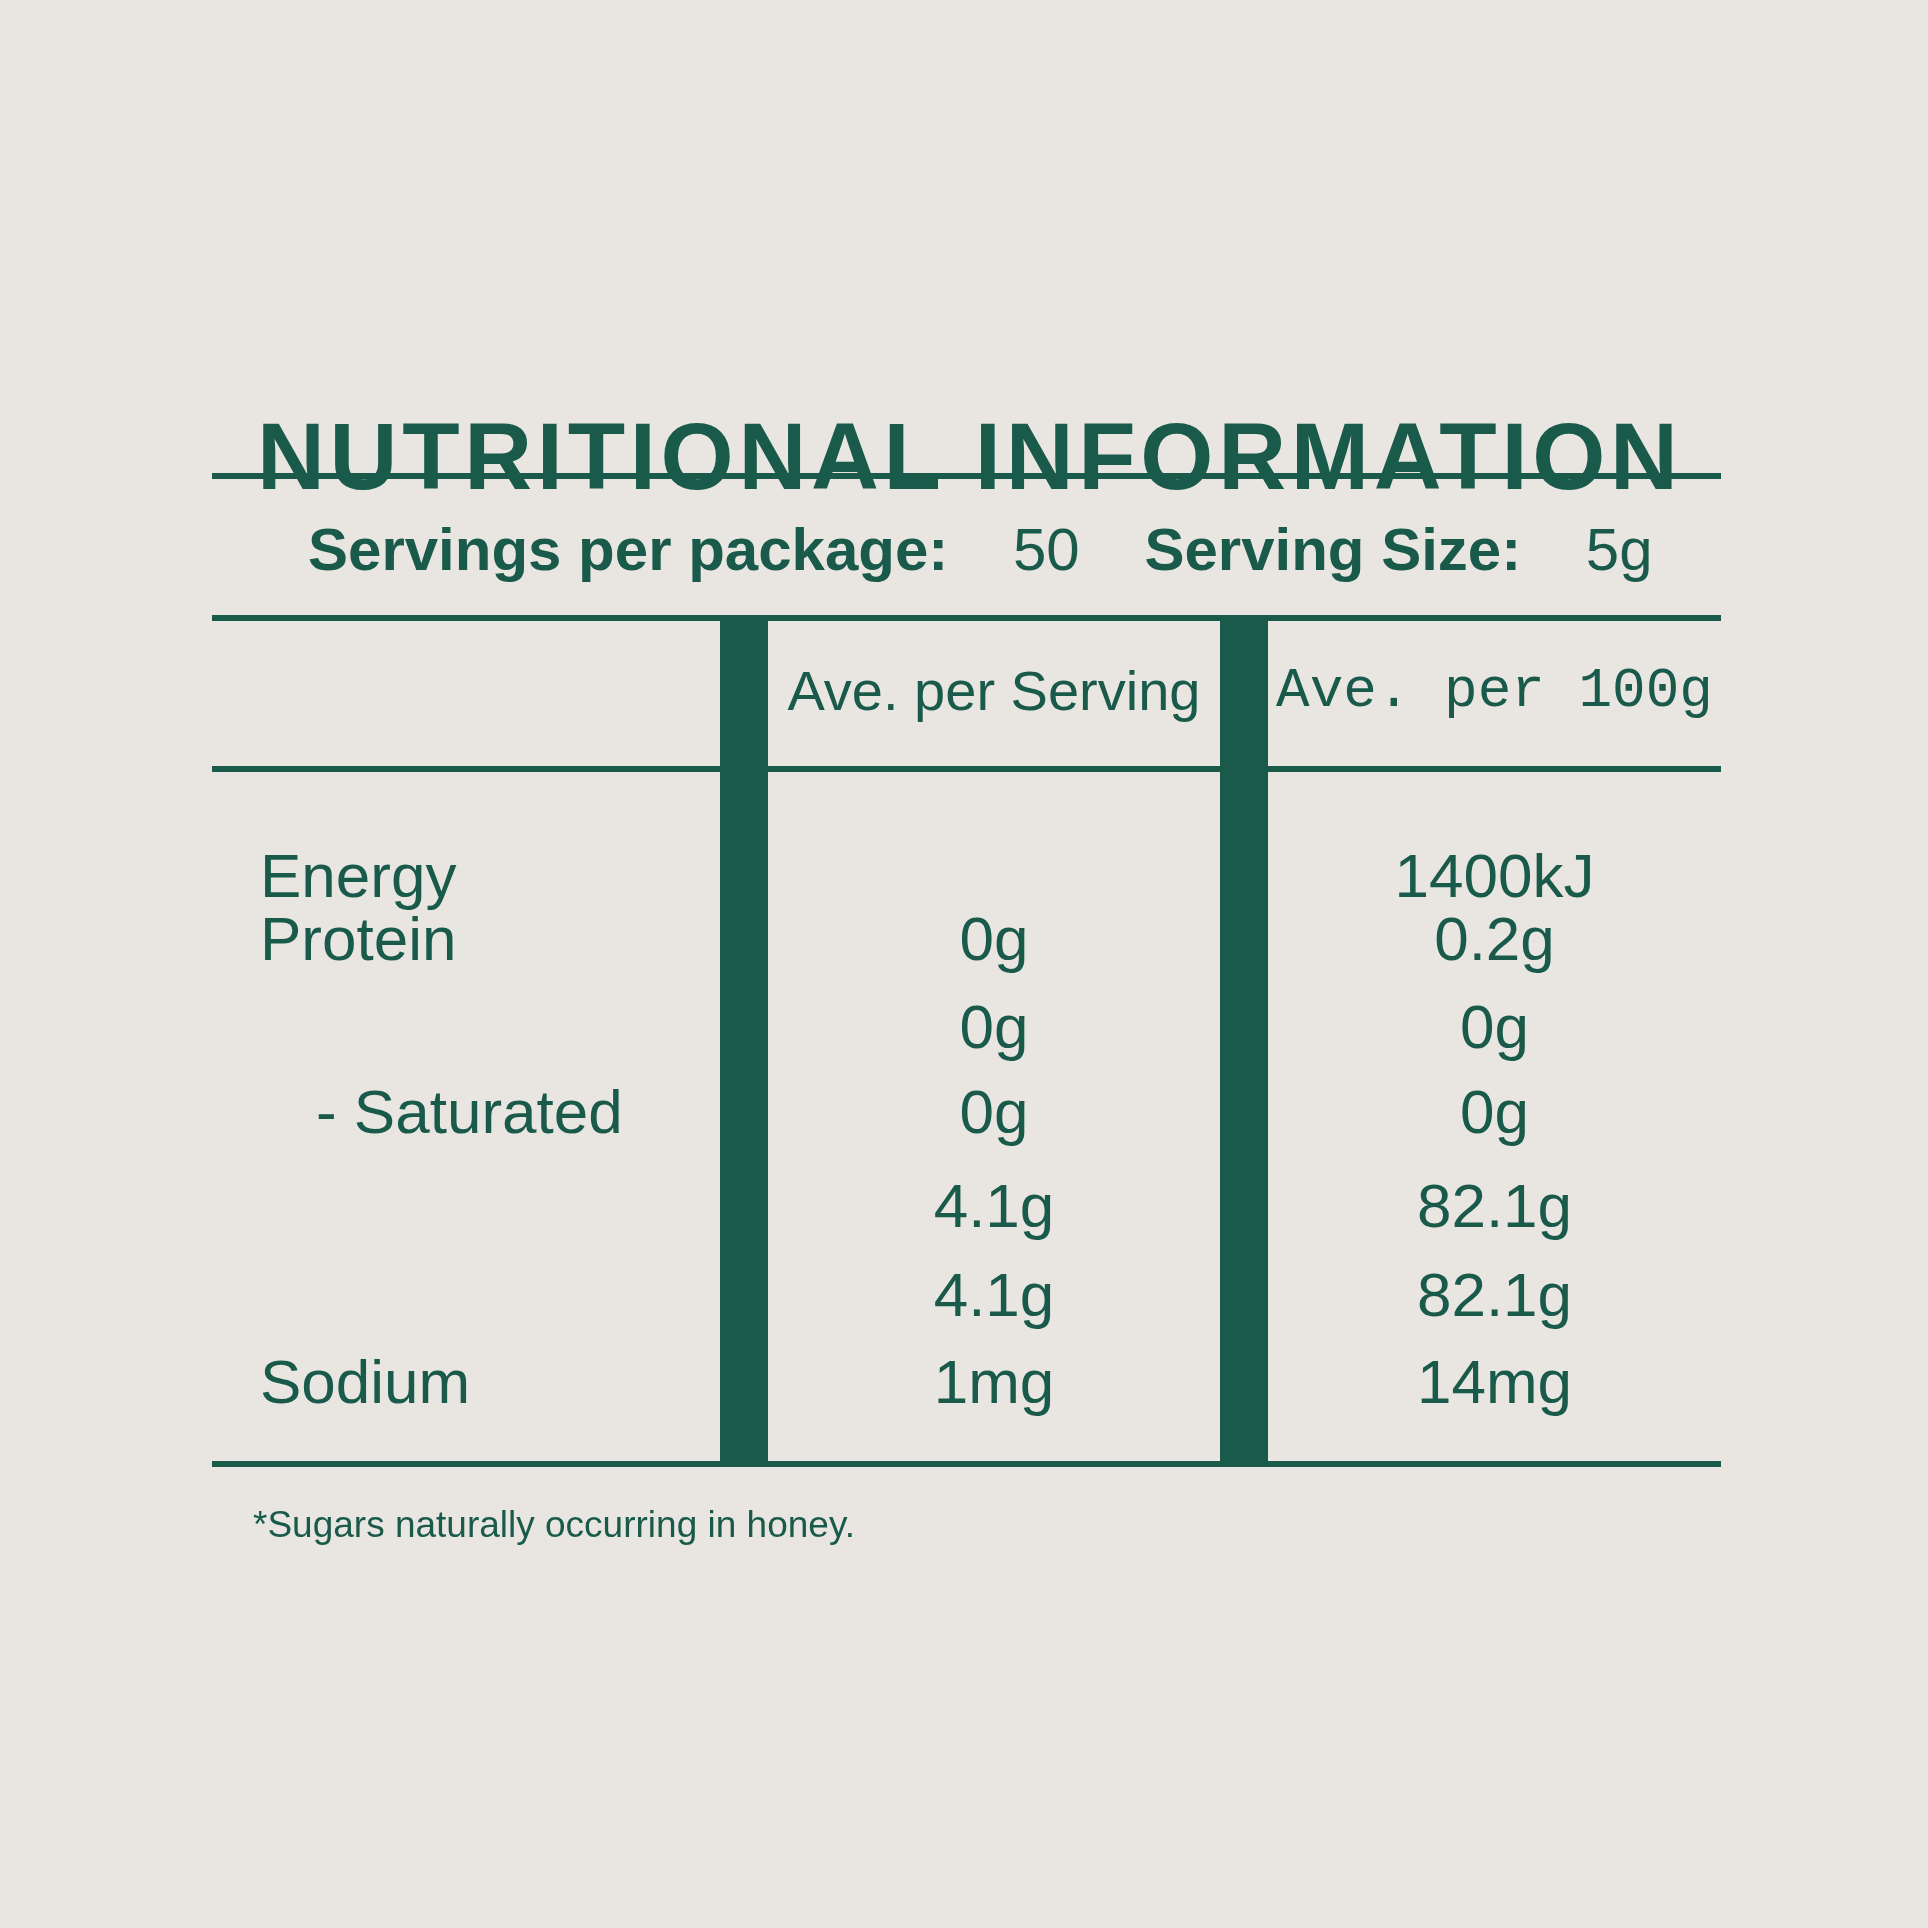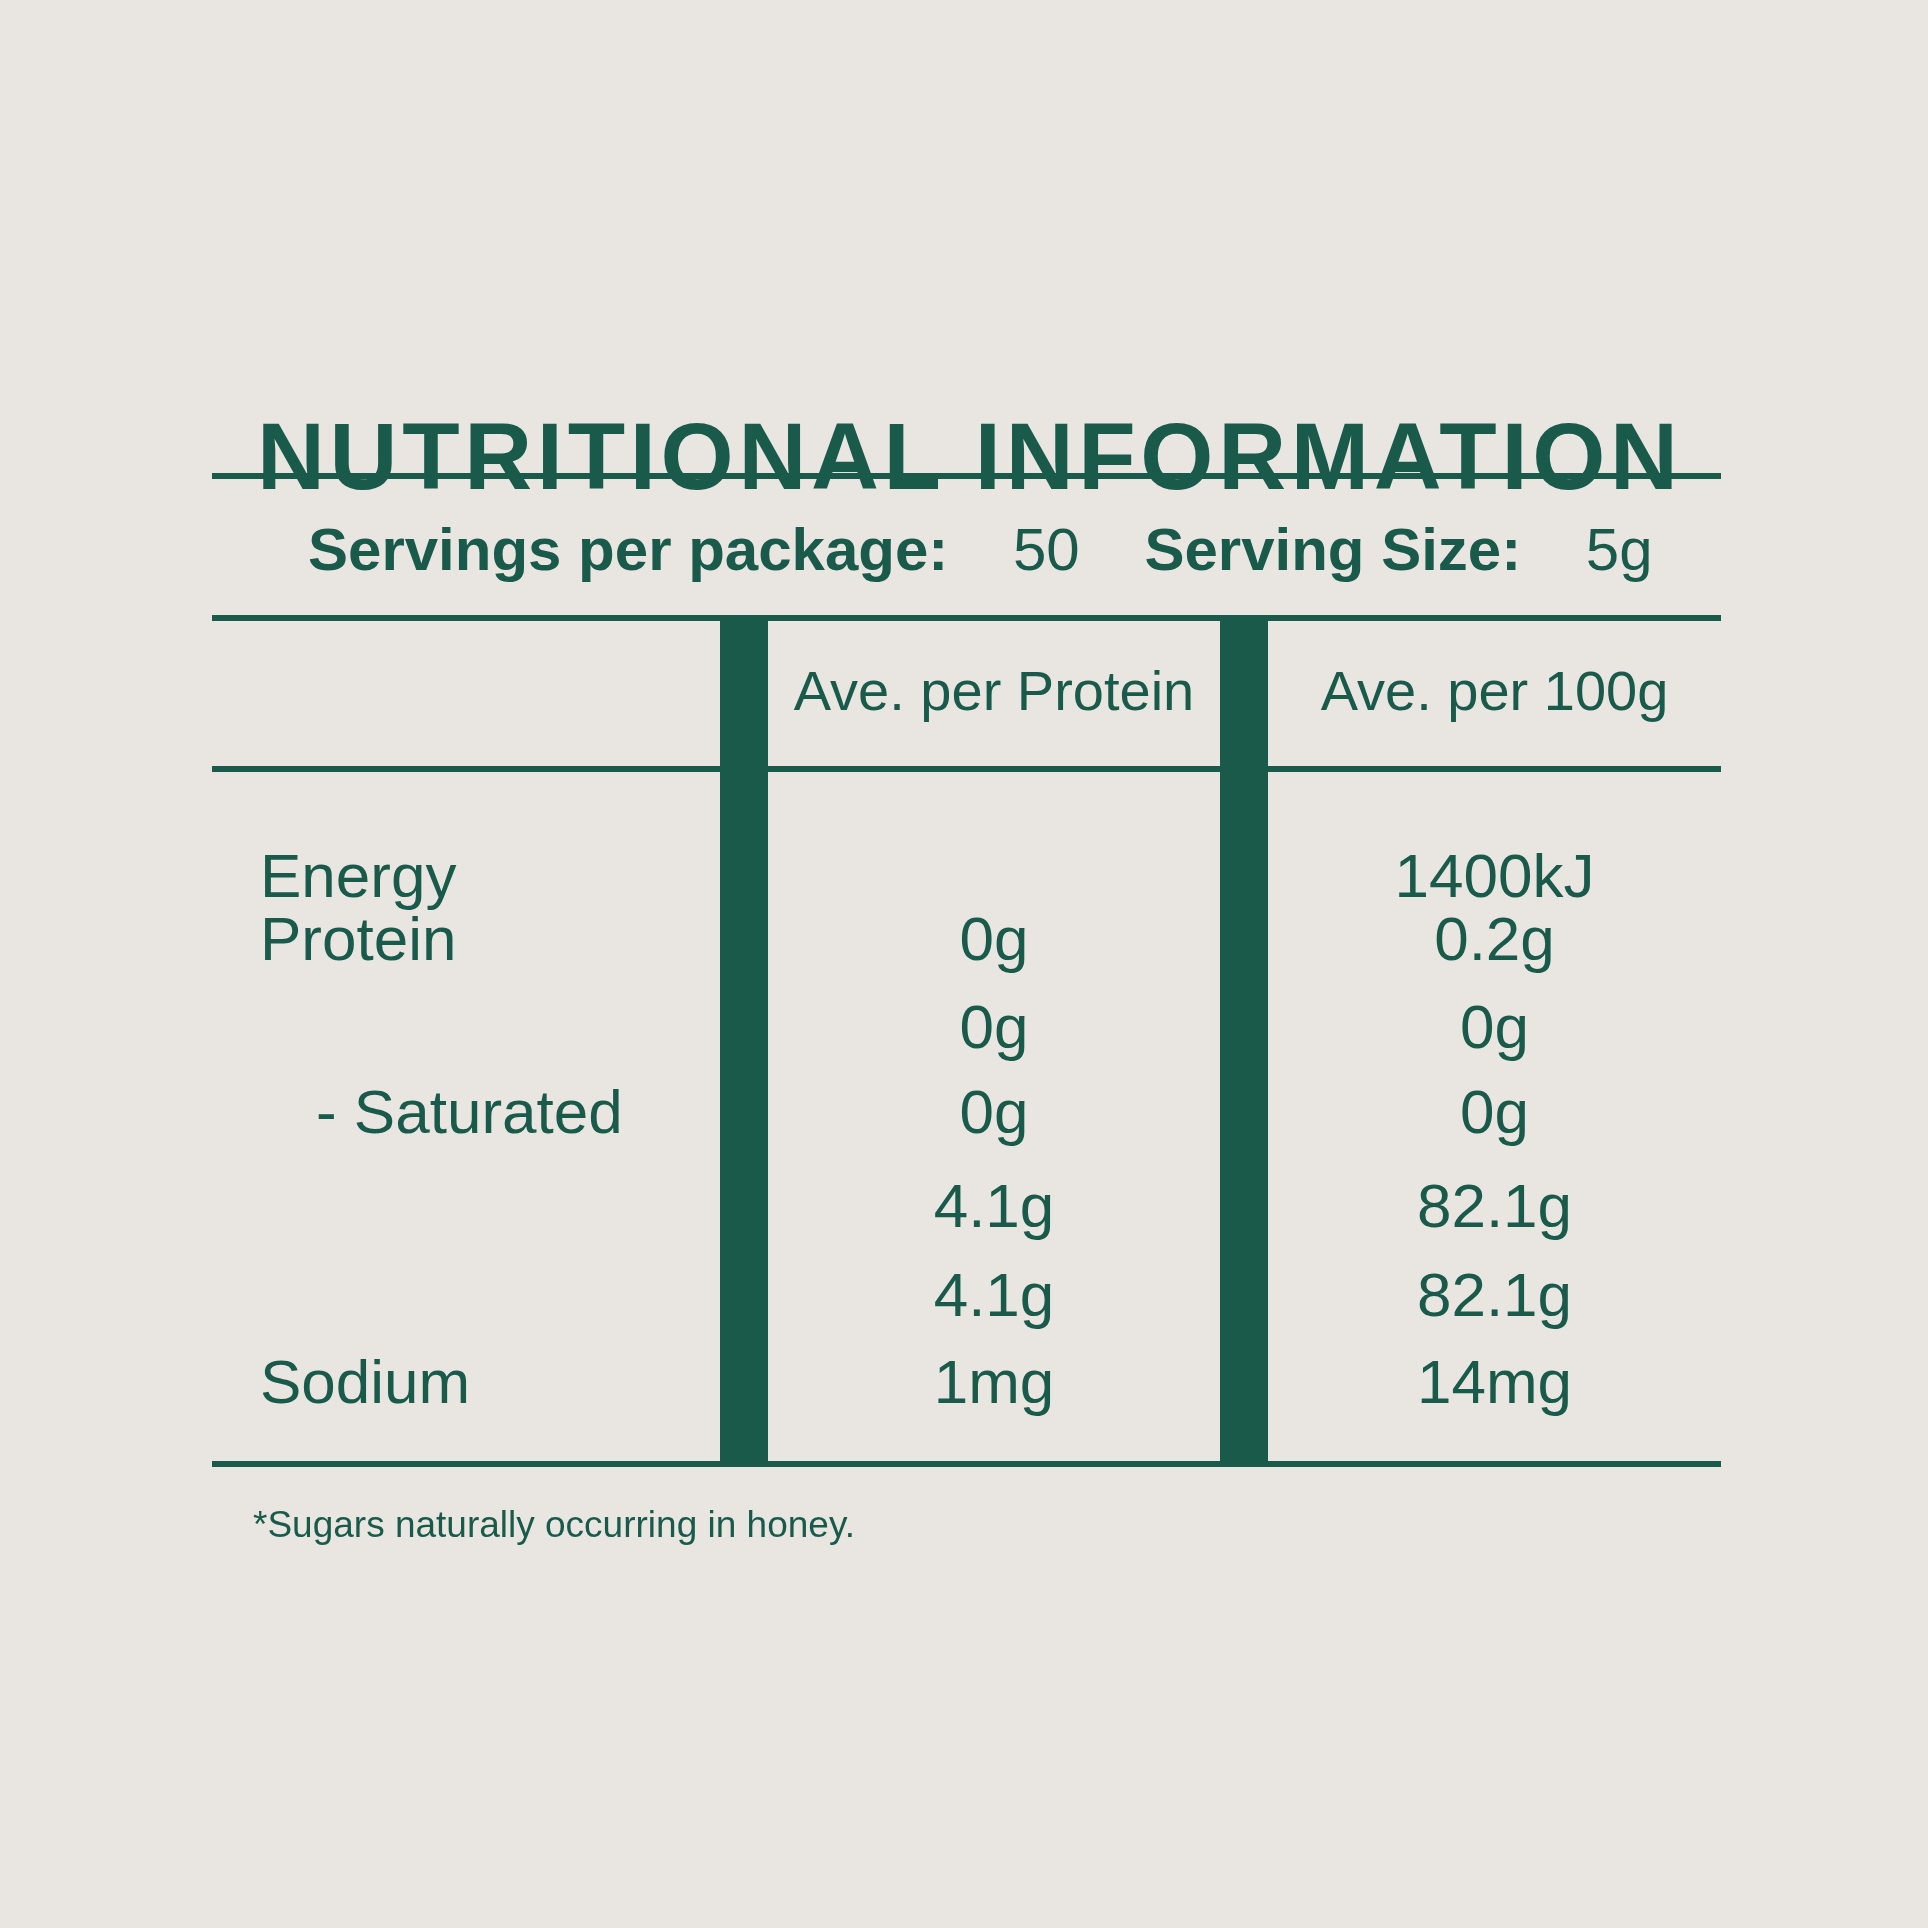--- a/index.html
+++ b/index.html
@@ -66,21 +66,21 @@
   .col-header {
     position: absolute;
     top: 659px;
     height: 64px;
     line-height: 64px;
     font-size: 56px;
     text-align: center;
     white-space: nowrap;
   }
   .col-header.c1 { left: 720px; width: 500px; }
-  .col-header.c2 { left: 1220px; width: 501px; }
+  .col-header.c2 { left: 1220px; width: 501px; font-family: Liberation Mono, monospace; }
   .t-row {
     position: absolute;
     left: 212px;
     width: 1509px;
     height: 87px;
     line-height: 87px;
     font-size: 62px;
     white-space: nowrap;
   }
   .t-row .lbl { position: absolute; left: 0; }
@@ -102,21 +102,21 @@
 <div class="label-sheet">
 
   <h1 class="page-title">NUTRITIONAL INFORMATION</h1>
 
   <div class="rule-h rule-title"></div>
 
   <div class="servings-line"><span class="bold">Servings per package:</span>&nbsp;<span>50</span>&nbsp;<span class="bold">Serving Size:</span>&nbsp;<span>5g</span></div>
 
   <div class="rule-h rule-table-top"></div>
 
-  <div class="col-header c1">Ave. per Protein</div>
+  <div class="col-header c1">Ave. per Serving</div>
   <div class="col-header c2">Ave. per 100g</div>
 
   <div class="rule-h rule-header-bottom"></div>
 
   <div class="vline vline-1"></div>
   <div class="vline vline-2"></div>
 
   <div class="t-row" style="top:832px">
     <span class="lbl">Energy</span>
     <span class="v2">1400kJ</span>

